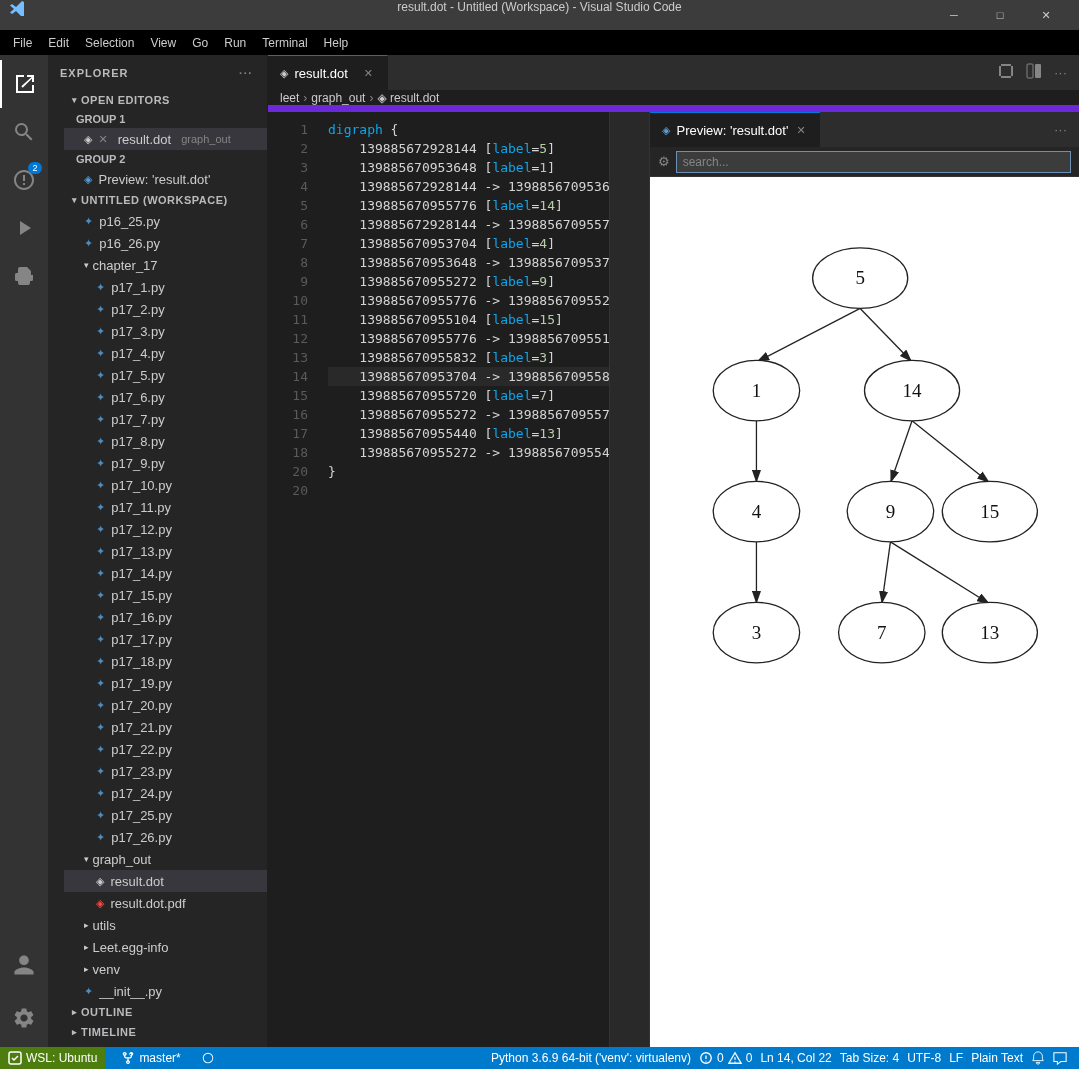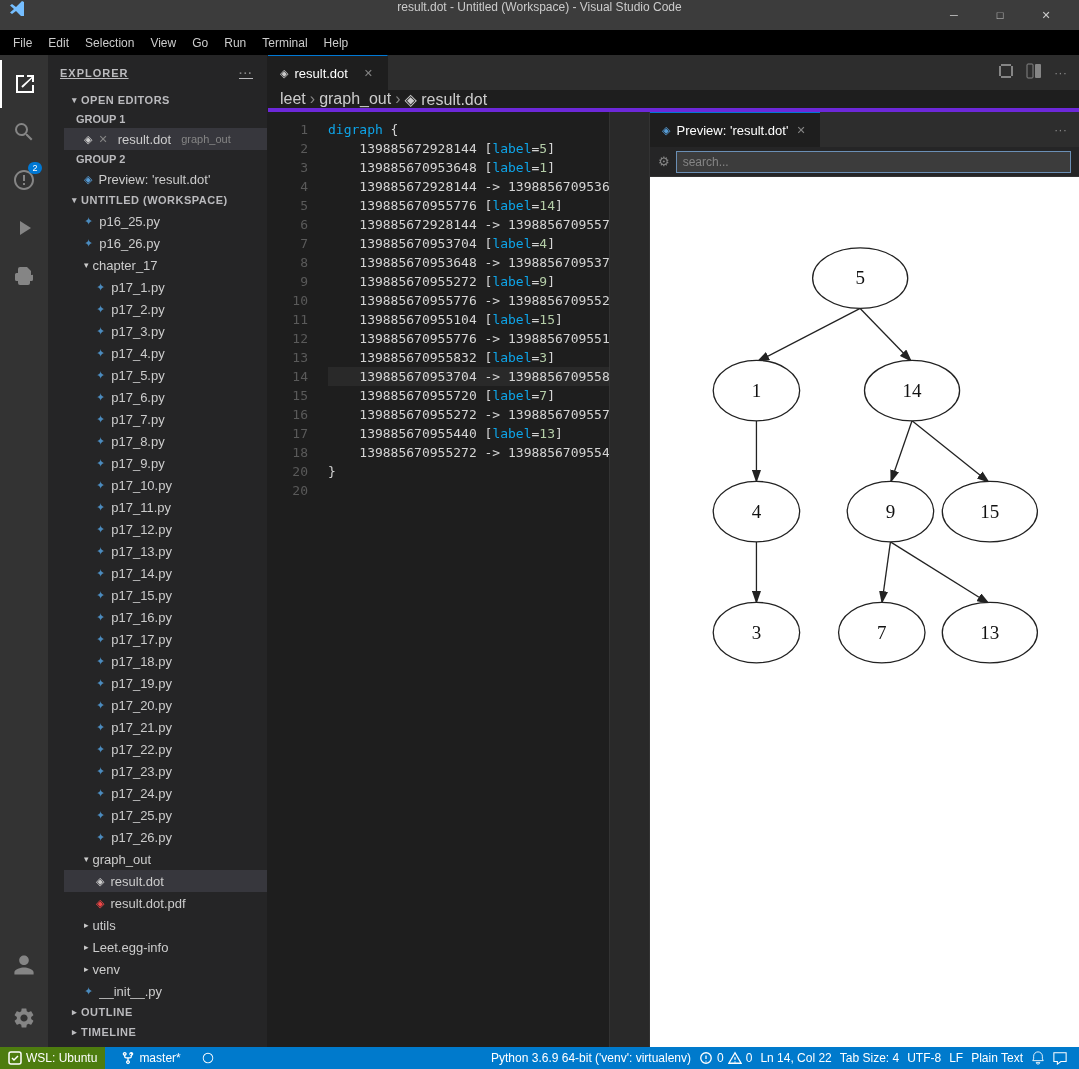--- a/index.html
+++ b/index.html
@@ -22,21 +22,21 @@
     
     .activity-bar { width: 48px; background: #333333; display: flex; flex-direction: column; align-items: center; padding-top: 5px; flex-shrink: 0; }
     .activity-icon { width: 48px; height: 48px; display: flex; align-items: center; justify-content: center; cursor: pointer; color: #858585; position: relative; }
     .activity-icon.active { color: #ffffff; border-left: 2px solid #ffffff; }
     .activity-icon svg { width: 24px; height: 24px; }
     .activity-badge { position: absolute; top: 6px; right: 6px; background: #0078d4; color: white; border-radius: 10px; font-size: 9px; padding: 1px 4px; min-width: 14px; text-align: center; }
     .activity-bottom { margin-top: auto; margin-bottom: 5px; }
 
     
     .sidebar { width: 220px; background: #252526; display: flex; flex-direction: column; overflow: hidden; flex-shrink: 0; border-right: 1px solid #1e1e1e; }
-    .sidebar-header { height: 35px; display: flex; align-items: center; justify-content: space-between; padding: 0 12px; color: #bbbbbe; font-size: 11px; font-weight: 700; letter-spacing: 1px; text-transform: uppercase; text-decoration: underline; }
+    .sidebar-header { height: 35px; display: flex; align-items: center; justify-content: space-between; padding: 0 12px; color: #bbbbbe; font-size: 11px; font-weight: 700; letter-spacing: 1px; text-transform: uppercase; }
     .sidebar-header-actions { display: flex; gap: 4px; }
     .sidebar-header-btn { cursor: pointer; color: #858585; padding: 2px; }
 
     .sidebar-content { flex: 1; overflow-y: auto; overflow-x: hidden; margin-left: 16px; }
     .sidebar-content::-webkit-scrollbar { width: 6px; }
     .sidebar-content::-webkit-scrollbar-thumb { background: #555; }
 
     .section-header { padding: 4px 8px; color: #bbbbbe; font-size: 11px; font-weight: 700; text-transform: uppercase; letter-spacing: 0.5px; display: flex; align-items: center; gap: 4px; cursor: pointer; }
     .chevron { display: inline-block; font-size: 9px; }
     .chevron.open::before { content: '▾'; }
@@ -64,21 +64,21 @@
     
     .tabs-bar { height: 35px; background: #2d2d2d; display: flex; align-items: stretch; flex-shrink: 0; overflow: hidden; }
     .tab { display: flex; align-items: center; gap: 6px; padding: 0 12px; cursor: pointer; border-right: 1px solid #1e1e1e; min-width: 120px; max-width: 180px; font-size: 13px; color: #969696; background: #2d2d2d; }
     .tab.active { background: #1e1e1e; color: #ffffff; border-top: 1px solid #0078d4; }
     .tab-icon { font-size: 11px; }
     .tab-close { margin-left: auto; color: #858585; font-size: 11px; padding: 2px; }
     .tab-actions { display: flex; align-items: center; margin-left: auto; gap: 4px; padding-right: 8px; }
     .tab-action-btn { color: #858585; cursor: pointer; padding: 4px; }
 
     
-    .breadcrumb { height: 22px; background: #1e1e1e; display: flex; align-items: center; padding: 0 12px; gap: 4px; font-size: 16px; color: #cccccc; flex-shrink: 0; border-bottom: 4px solid #6d28d9; }
+    .breadcrumb { height: 22px; background: #1e1e1e; display: flex; align-items: center; padding: 0 12px; gap: 4px; font-size: 12px; color: #cccccc; flex-shrink: 0; border-bottom: 7px solid #6d28d9; }
     .breadcrumb-sep { color: #858585; }
     .breadcrumb-item { cursor: pointer; }
 
     
     .code-editor { flex: 1; display: flex; overflow: hidden; background: #1e1e1e; }
     .line-numbers { width: 50px; background: #1e1e1e; padding: 8px 0; text-align: right; color: #5a5a5a; font-family: 'Consolas', monospace; font-size: 13px; line-height: 19px; flex-shrink: 0; padding-right: 10px; user-select: none; }
     .code-content { flex: 1; padding: 8px 0 8px 10px; font-family: 'Consolas', monospace; font-size: 13px; line-height: 19px; overflow-y: auto; overflow-x: auto; white-space: pre; }
     .code-content::-webkit-scrollbar { width: 10px; height: 10px; }
     .code-content::-webkit-scrollbar-thumb { background: #424242; }
     .code-content::-webkit-scrollbar-track { background: #1e1e1e; }

